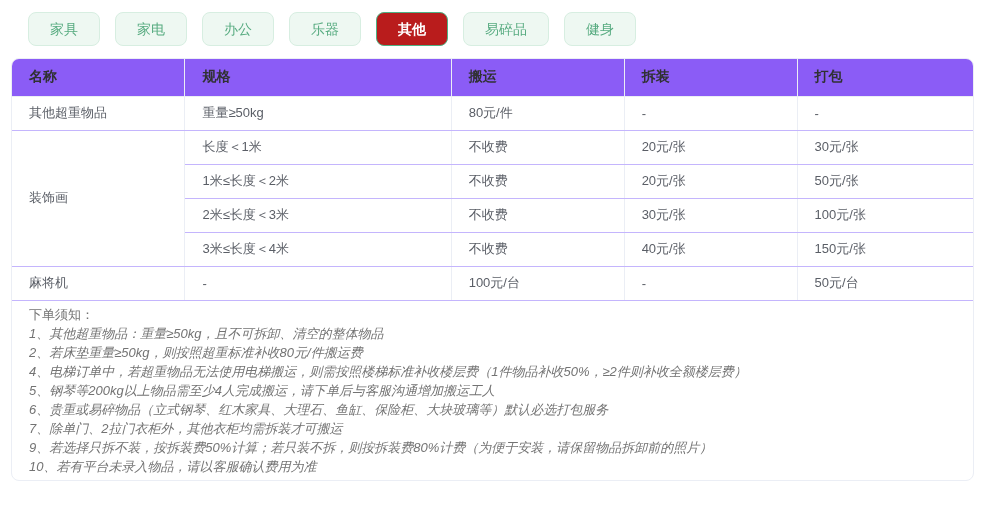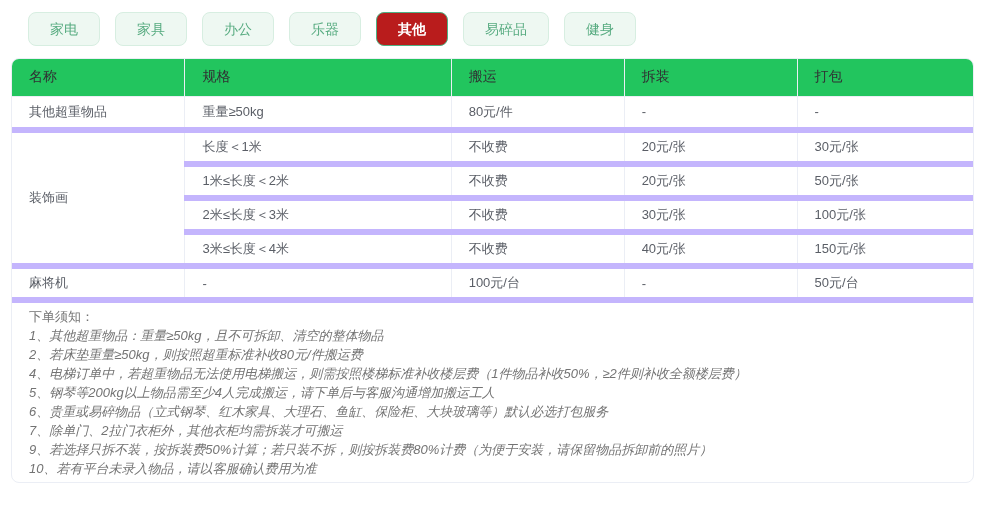--- a/index.html
+++ b/index.html
@@ -45,55 +45,55 @@
     background: #fff;
   }
   table {
     width: 100%;
     border-collapse: collapse;
     table-layout: fixed;
   }
   th {
     text-align: left;
     font-size: 14px;
-    font-weight: normal;
+    font-weight: bold;
     color: #303133;
     height: 37px;
     padding: 0 8px 0 17px;
     border-bottom: 1px solid #ebeef5;
     border-right: 1px solid #ebeef5;
-    background: #22c55e;
+    background: #8b5cf6;
   }
   td {
     font-size: 13px;
     color: #5a5e66;
     height: 34px;
     padding: 0 8px 0 17px;
-    border-bottom: 6px solid #c4b5fd;
+    border-bottom: 1px solid #c4b5fd;
     border-right: 1px solid #ebeef5;
     background: #fff;
     vertical-align: middle;
   }
   th:last-child, td:last-child { border-right: none; }
   
   .notes {
     padding: 4px 17px 4px 17px;
     font-size: 13px;
     color: #737373;
     line-height: 19px;
   }
   .notes-title { line-height: 19px; }
   .note-line { line-height: 19px; font-style: italic; }
 </style>
 </head>
 <body>
 
 <div class="tabs">
+    <div class="tab">家具</div>
     <div class="tab">家电</div>
-    <div class="tab">家具</div>
     <div class="tab">办公</div>
     <div class="tab">乐器</div>
     <div class="tab active">其他</div>
     <div class="tab">易碎品</div>
     <div class="tab">健身</div>
   </div>
 
 <div class="panel">
   <table>
     <colgroup>

